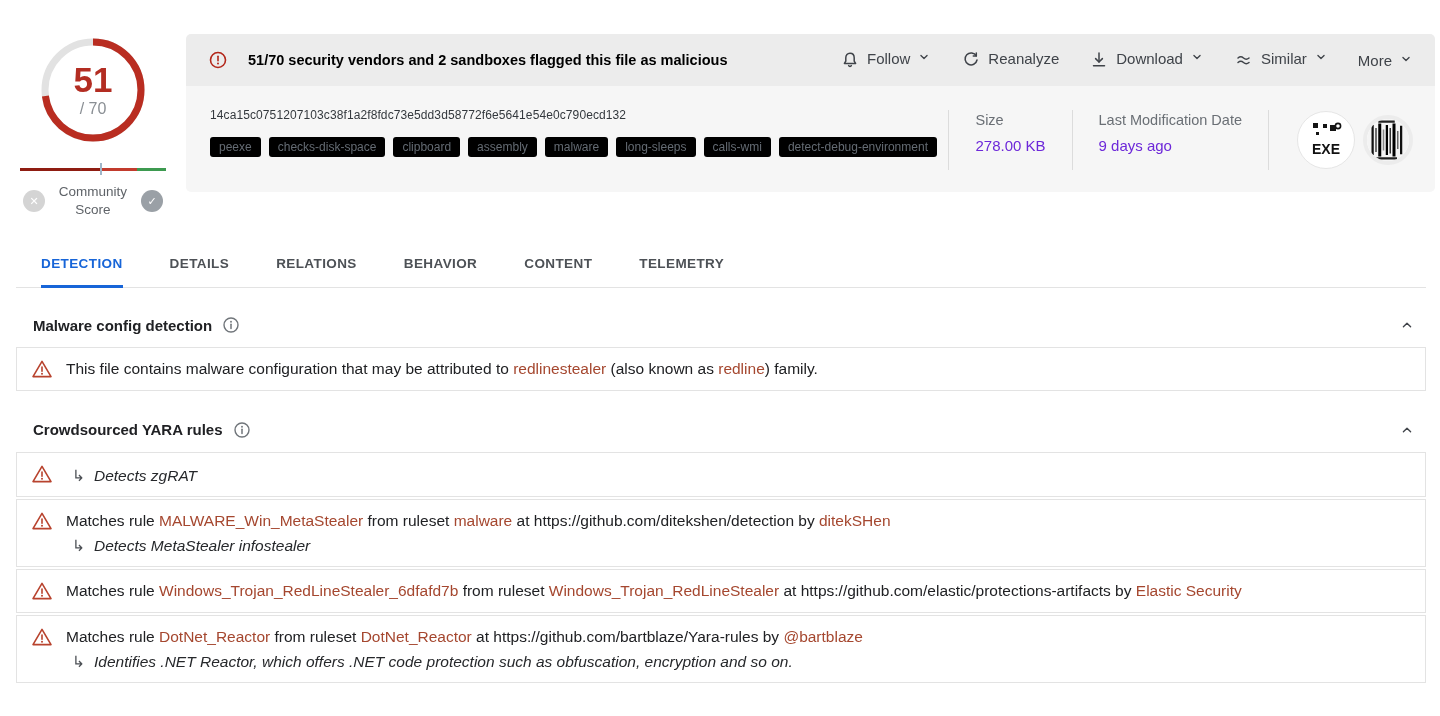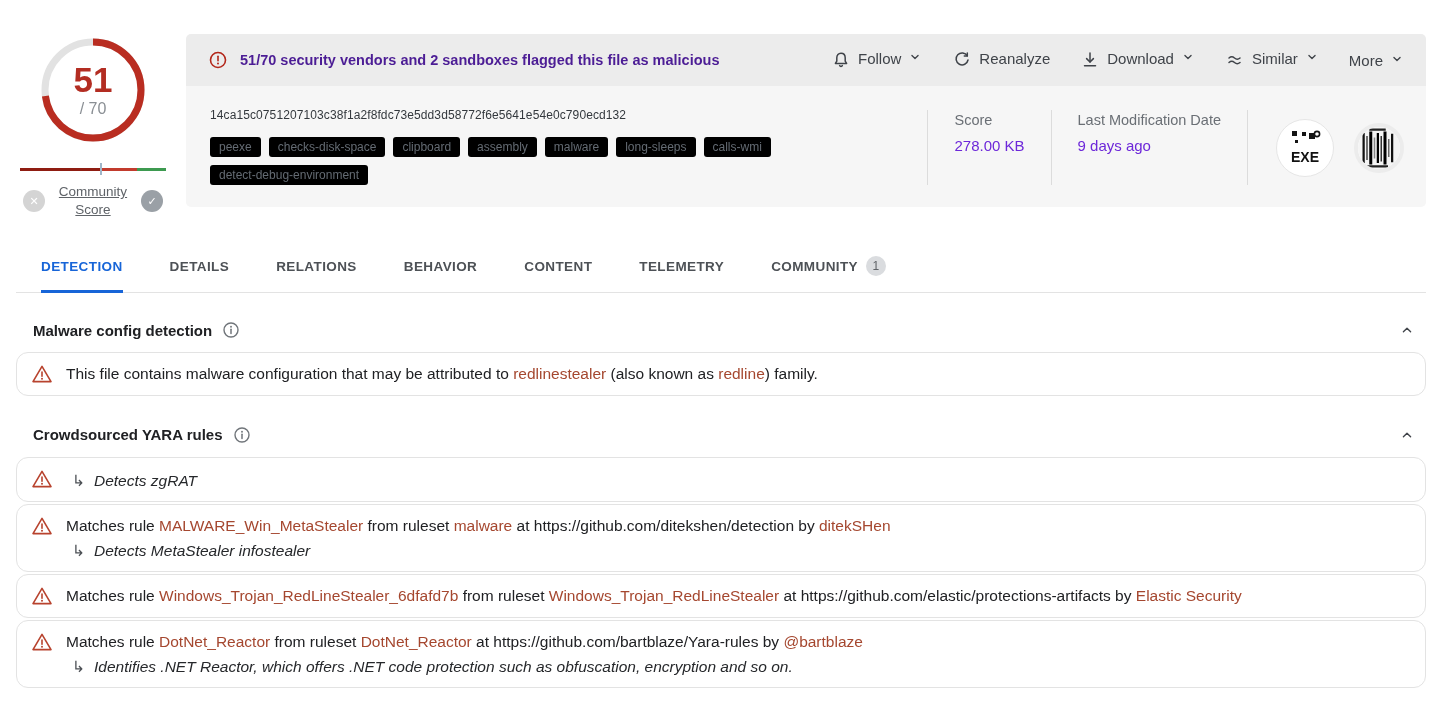--- a/index.html
+++ b/index.html
@@ -2,56 +2,56 @@
 <html><head>
 <meta charset="utf-8">
 <style>
   * { box-sizing: border-box; margin: 0; padding: 0; }
   html, body { width: 1440px; height: 716px; overflow: hidden; background: #fff;
     font-family: "Liberation Sans", sans-serif; color: #26282b; }
 
   .page { position: relative; width: 1440px; height: 716px; }
 
   
-  .top { display: flex; align-items: flex-start; padding: 34px 14px 0 0; }
+  .top { display: flex; align-items: flex-start; padding: 34px 5px 0 0; }
 
   .gauge-col { width: 186px; display: flex; flex-direction: column; align-items: center; flex-shrink: 0; }
   .gauge { position: relative; width: 112px; height: 112px; }
   .gauge-overlay { position: absolute; inset: 0; display: flex; flex-direction: column; align-items: center; justify-content: center; }
   .score-num { font-size: 35px; font-weight: 700; color: #b32d22; line-height: 1; }
   .score-den { font-size: 16px; color: #8a8f94; margin-top: 3px; }
   .community-track { position: relative; width: 146px; height: 3px; margin-top: 22px;
     background: linear-gradient(to right, #8f1d12 0 55%, #c23b2d 55% 80%, #3d9a50 80% 100%); }
   .track-marker { position: absolute; left: 55%; top: -5px; width: 2px; height: 12px; background: #9fb6c9; }
   .community-row { display: flex; align-items: center; gap: 9px; margin-top: 12px; }
   .vote-circle { width: 22px; height: 22px; border-radius: 50%; display: flex; align-items: center;
     justify-content: center; color: #fff; font-size: 11px; cursor: pointer; flex-shrink: 0; }
   .vote-down { background: #d4d4d4; }
   .vote-up { background: #9aa0a6; }
-  .community-label { width: 78px; text-align: center; color: #5f6368; font-size: 13.5px; line-height: 1.35; text-decoration: underline; }
+  .community-label { width: 78px; text-align: center; color: #5f6368; font-size: 13.5px; line-height: 1.35; }
 
   .card { flex: 1; border-radius: 5px; overflow: hidden; }
   .banner { height: 52px; background: #ececec; display: flex; align-items: center; padding: 0 22px; }
-  .banner-msg { display: flex; align-items: center; gap: 12px; flex: 1; color: #4c1d95; font-weight: 700; font-size: 14.5px; }
+  .banner-msg { display: flex; align-items: center; gap: 20px; flex: 1; color: #000000; font-weight: 700; font-size: 14.5px; }
   .banner-actions { display: flex; align-items: center; gap: 30px; color: #3f4349; font-size: 15px; }
   .action { display: flex; align-items: flex-start; gap: 7px; cursor: pointer; white-space: nowrap; }
 
   .fileinfo { background: #f6f6f6; display: flex; padding: 22px 22px 22px 24px; }
   .file-main { flex: 1; min-width: 0; }
   .file-hash { font-size: 12px; color: #33383d; letter-spacing: 0.1px; }
   .file-name { font-size: 15px; color: #33383d; margin-top: 20px; }
   .file-tags { display: flex; gap: 8px; margin-top: 15px; flex-wrap: wrap; }
   .tag { background: #000000; color: #646b73; font-size: 12px; padding: 3px 9px; border-radius: 3px; cursor: pointer; white-space: nowrap; }
 
   .file-meta { display: flex; align-items: stretch; padding-top: 2px; }
   .meta-col { padding: 2px 26px 0 26px; border-left: 1px solid #dcdcdc; min-height: 60px; }
   .meta-label { color: #6a6f75; font-size: 14.5px; white-space: nowrap; }
   .meta-value { color: #6d28d9; font-size: 15px; margin-top: 9px; white-space: nowrap; }
 
-  .file-icons { display: flex; align-items: center; gap: 20px; padding-left: 28px; border-left: 1px solid #dcdcdc; }
+  .file-icons { display: flex; align-items: center; gap: 8px; padding-left: 28px; border-left: 1px solid #dcdcdc; }
   .badge-circle { width: 58px; height: 58px; border-radius: 50%; background: #fff; border: 1px solid #e6e6e6;
     display: flex; align-items: center; justify-content: center; }
   .thumb { width: 50px; height: 50px; border-radius: 50%; overflow: hidden; border: 4px solid #ececec; background: #fff; }
 
   
   .tabbar { margin: 37px 14px 0 16px; border-bottom: 1px solid #e3e3e3; }
   .tabs { display: flex; gap: 47px; padding-left: 25px; }
   .tab { position: relative; padding-bottom: 16px; font-size: 13.5px; font-weight: 700; letter-spacing: 0.4px;
     color: #4d5156; cursor: pointer; white-space: nowrap; display: flex; align-items: center; }
   .tab.active { color: #1765d8; }
@@ -59,21 +59,21 @@
   .tab-badge { display: inline-flex; width: 20px; height: 20px; border-radius: 50%; background: #dadcdf; color: #5f6368;
     font-size: 12px; font-weight: 400; align-items: center; justify-content: center; margin-left: 8px; }
 
   
   .content { margin: 0 14px 0 16px; }
   .section-header { display: flex; align-items: center; padding: 28px 6px 13px 17px; }
   .section-title { font-weight: 700; font-size: 15px; color: #202124; }
   .info-btn { margin-left: 10px; display: flex; cursor: pointer; }
   .collapse-btn { margin-left: auto; display: flex; cursor: pointer; padding-right: 4px; }
 
-  .alert-box { border: 1px solid #e3e3e3; border-radius: 12px; padding: 9px 14px; display: flex; gap: 13px;
+  .alert-box { border: 1px solid #e3e3e3; border-radius: 0; padding: 9px 14px; display: flex; gap: 13px;
     align-items: flex-start; margin-bottom: 2px; font-size: 15.5px; color: #202124; background: #fff; }
   .warn-svg { flex-shrink: 0; margin-top: 1px; }
   .rule-body { line-height: 1.5; }
   .rule-desc { font-style: italic; margin-top: 2px; margin-left: 6px; display: flex; gap: 9px; color: #26282b; }
   .arrow-glyph { font-style: normal; color: #4d5156; }
   .link { color: #a5472f; cursor: pointer; text-decoration: none; }
 
   .si { fill: none; stroke: #3f4349; stroke-width: 1.5; stroke-linecap: round; stroke-linejoin: round; }
   .warn-stroke { fill: none; stroke: #b8432e; stroke-width: 1.6; stroke-linecap: round; stroke-linejoin: round; }
 </style>
@@ -178,21 +178,21 @@
             <span class="tag">assembly</span>
             <span class="tag">malware</span>
             <span class="tag">long-sleeps</span>
             <span class="tag">calls-wmi</span>
             <span class="tag">detect-debug-environment</span>
           </div>
         </div>
 
         <div class="file-meta">
           <div class="meta-col">
-            <div class="meta-label">Score</div>
+            <div class="meta-label">Size</div>
             <div class="meta-value">278.00 KB</div>
           </div>
           <div class="meta-col">
             <div class="meta-label">Last Modification Date</div>
             <div class="meta-value">9 days ago</div>
           </div>
           <div class="file-icons">
             <div class="badge-circle">
               <svg width="44" height="44" viewBox="0 0 44 44">
                 <rect x="9" y="5" width="5" height="5" fill="#141414"></rect>
@@ -238,24 +238,20 @@
         </div>
       <div class="tab">
           <span>BEHAVIOR</span>
         </div>
       <div class="tab">
           <span>CONTENT</span>
         </div>
       <div class="tab">
           <span>TELEMETRY</span>
         </div>
-      <div class="tab">
-        <span>COMMUNITY</span>
-        <span class="tab-badge">1</span>
-      </div>
     </div>
   </div>
 
   <div class="content">
 
     <div class="section-header">
       <span class="section-title">Malware config detection</span>
       <span class="info-btn">
         <svg width="18" height="18" viewBox="0 0 18 18">
           <circle cx="9" cy="9" r="7" fill="none" stroke="#70757a" stroke-width="1.4"></circle>

